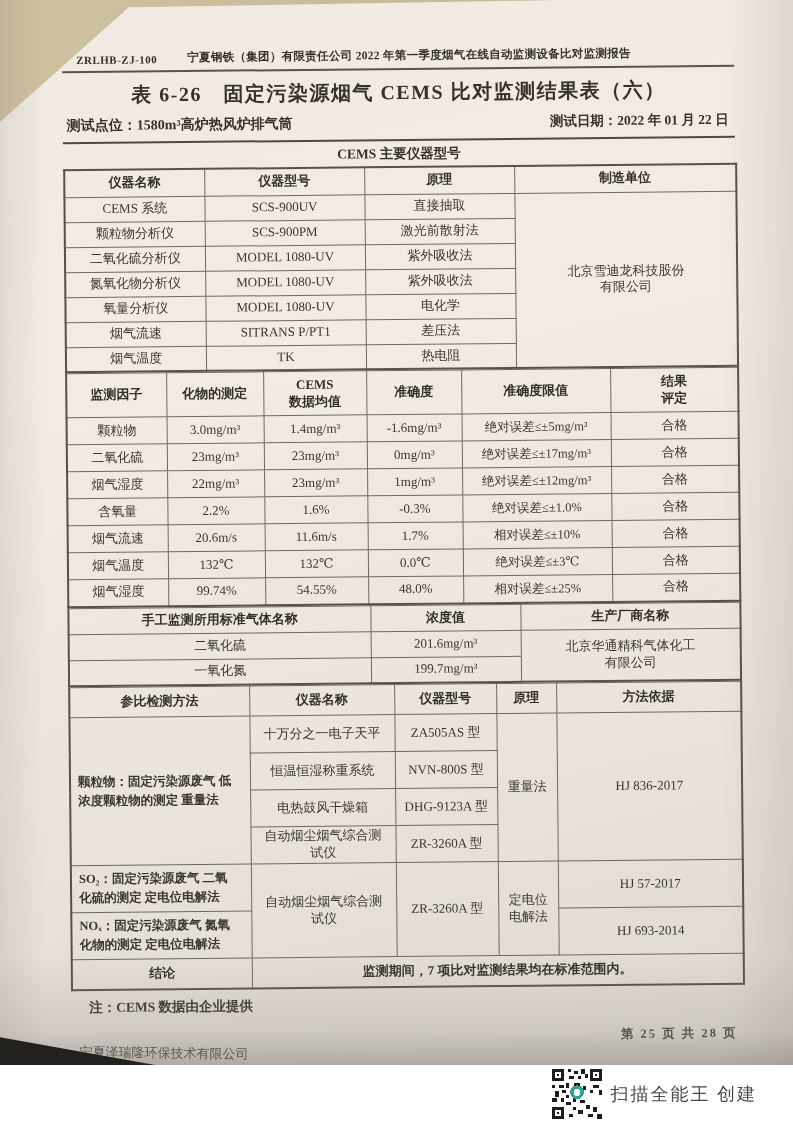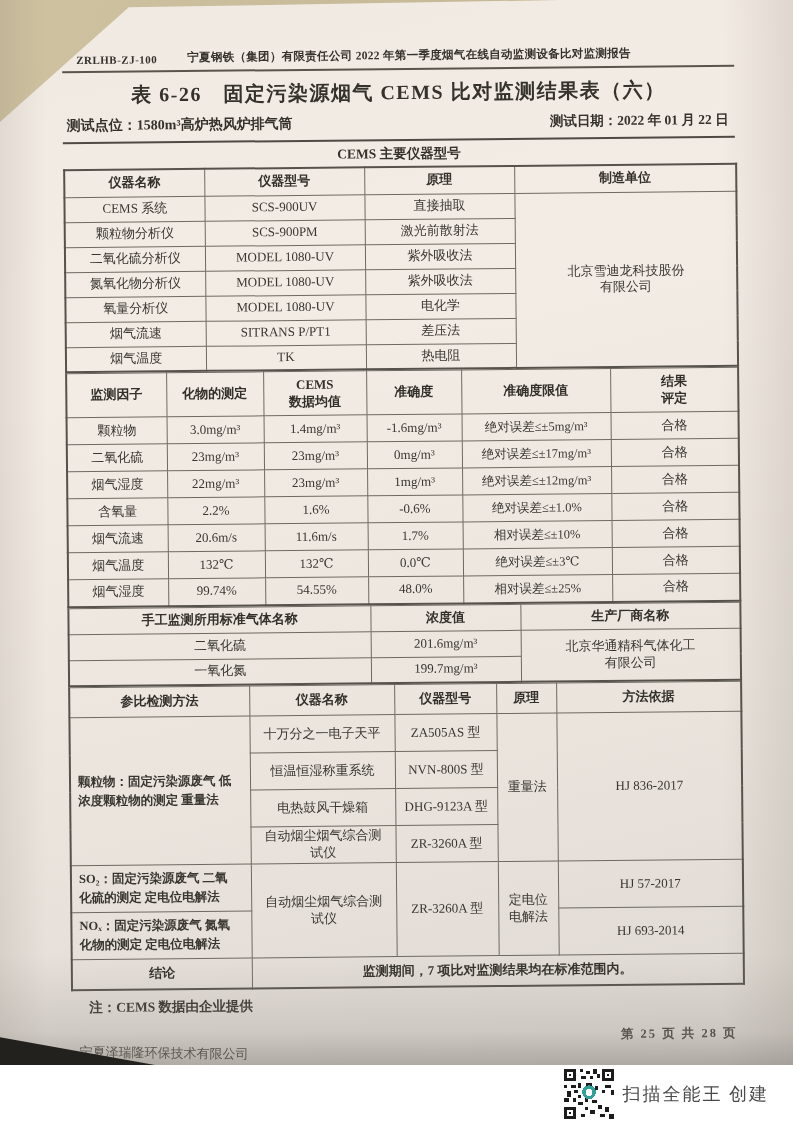--- a/index.html
+++ b/index.html
@@ -100,21 +100,21 @@
   .note { margin:8px 0 0 18px; font-size:13.5px; font-weight:700; }
   .footer-row { display:flex; justify-content:space-between; align-items:flex-start; margin-top:14px; }
   .company { font-size:13px; margin-left:8px; margin-top:14px; transform:rotate(1.3deg); color:#45423b; }
   .page-info { font-size:12.5px; letter-spacing:2px; margin-right:6px; font-weight:700; color:#45423b; }
 
   
   .scan-strip {
     position:absolute; left:0; top:1065px; width:793px; height:58px;
     background:#ffffff;
     display:flex; align-items:center; justify-content:flex-end;
-    gap:9px; padding-right:24px;
+    gap:9px; padding-right:36px;
   }
   .qr { width:50px; height:50px; display:block; }
   .wm-text { font-size:18px; letter-spacing:2px; color:#4a4a4a; font-weight:500; }
 </style>
 </head>
 <body>
 
 <div class="photo">
   <div class="desk-corner-tl"></div>
 
@@ -229,21 +229,21 @@
         <td>22mg/m³</td>
         <td>23mg/m³</td>
         <td>1mg/m³</td>
         <td class="limit">绝对误差≤±12mg/m³</td>
         <td>合格</td>
       </tr>
       <tr>
         <td>含氧量</td>
         <td>2.2%</td>
         <td>1.6%</td>
-        <td>-0.6%</td>
+        <td>-0.3%</td>
         <td class="limit">绝对误差≤±1.0%</td>
         <td>合格</td>
       </tr>
       <tr>
         <td>烟气流速</td>
         <td>20.6m/s</td>
         <td>11.6m/s</td>
         <td>1.7%</td>
         <td class="limit">相对误差≤±10%</td>
         <td>合格</td>

